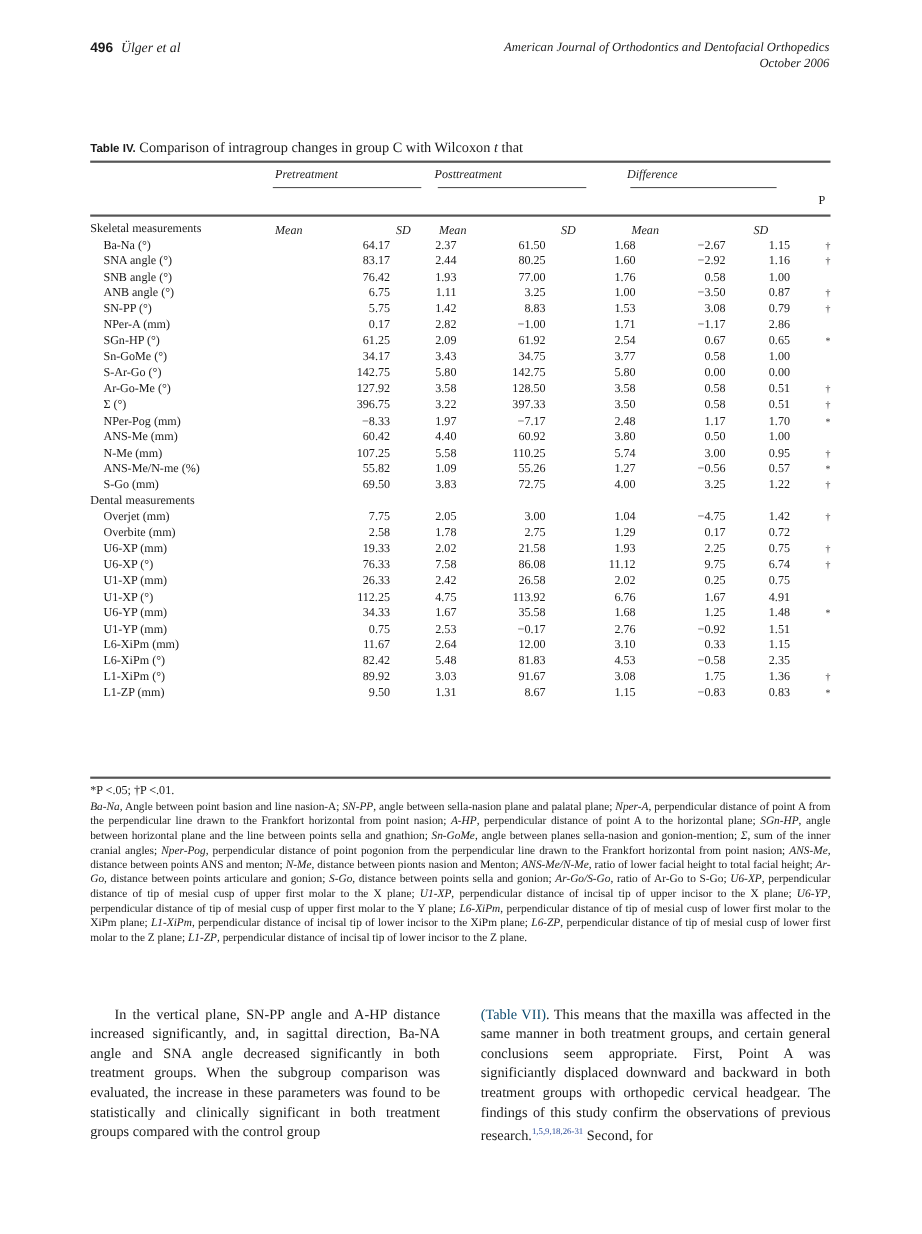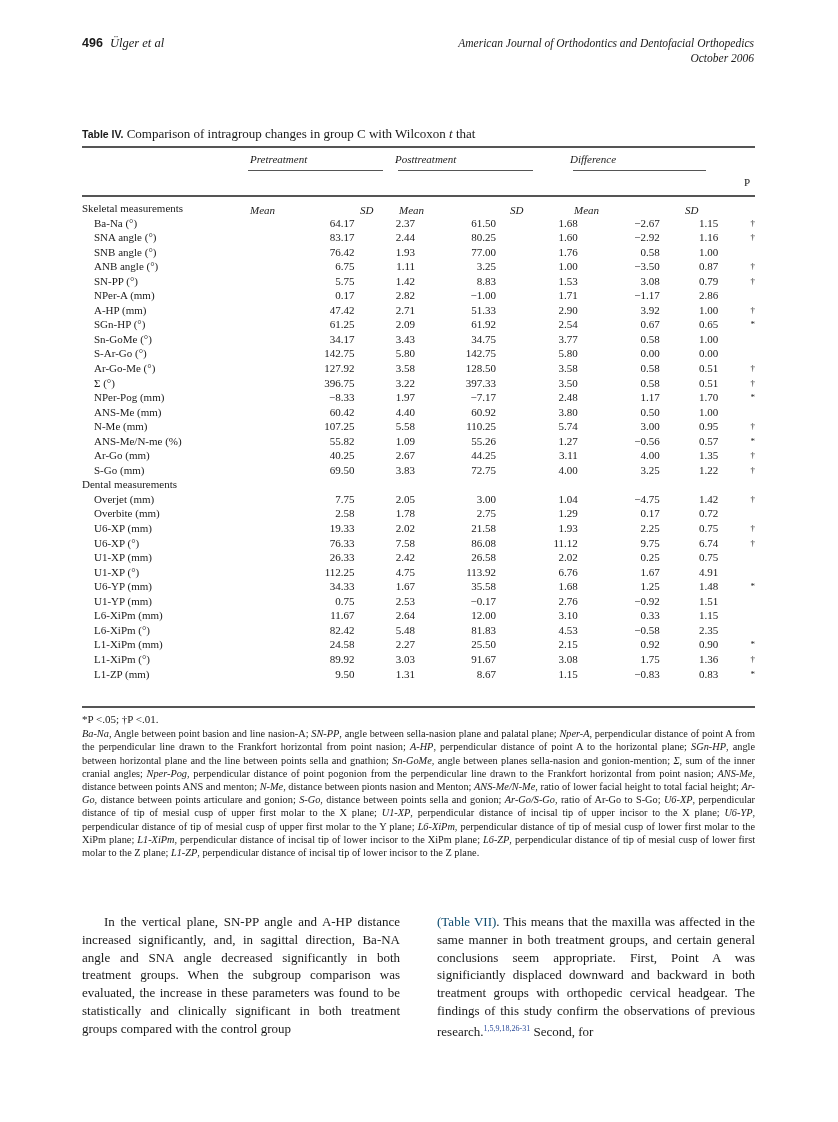--- a/index.html
+++ b/index.html
@@ -130,30 +130,20 @@
         <td class="label indent">NPer-A (mm)</td>
         <td class="num c1">0.17</td>
         <td class="num c2">2.82</td>
         <td class="num c3">−1.00</td>
         <td class="num c4">1.71</td>
         <td class="num c5">−1.17</td>
         <td class="num c6">2.86</td>
         <td class="c7"></td>
       </tr>
       <tr>
-        <td class="label indent">A-HP (mm)</td>
-        <td class="num c1">47.42</td>
-        <td class="num c2">2.71</td>
-        <td class="num c3">51.33</td>
-        <td class="num c4">2.90</td>
-        <td class="num c5">3.92</td>
-        <td class="num c6">1.00</td>
-        <td class="c7">†</td>
-      </tr>
-      <tr>
         <td class="label indent">SGn-HP (°)</td>
         <td class="num c1">61.25</td>
         <td class="num c2">2.09</td>
         <td class="num c3">61.92</td>
         <td class="num c4">2.54</td>
         <td class="num c5">0.67</td>
         <td class="num c6">0.65</td>
         <td class="c7">*</td>
       </tr>
       <tr>
@@ -230,30 +220,20 @@
         <td class="label indent">ANS-Me/N-me (%)</td>
         <td class="num c1">55.82</td>
         <td class="num c2">1.09</td>
         <td class="num c3">55.26</td>
         <td class="num c4">1.27</td>
         <td class="num c5">−0.56</td>
         <td class="num c6">0.57</td>
         <td class="c7">*</td>
       </tr>
       <tr>
-        <td class="label indent">Ar-Go (mm)</td>
-        <td class="num c1">40.25</td>
-        <td class="num c2">2.67</td>
-        <td class="num c3">44.25</td>
-        <td class="num c4">3.11</td>
-        <td class="num c5">4.00</td>
-        <td class="num c6">1.35</td>
-        <td class="c7">†</td>
-      </tr>
-      <tr>
         <td class="label indent">S-Go (mm)</td>
         <td class="num c1">69.50</td>
         <td class="num c2">3.83</td>
         <td class="num c3">72.75</td>
         <td class="num c4">4.00</td>
         <td class="num c5">3.25</td>
         <td class="num c6">1.22</td>
         <td class="c7">†</td>
       </tr>
       <tr>
@@ -353,30 +333,20 @@
         <td class="label indent">L6-XiPm (°)</td>
         <td class="num c1">82.42</td>
         <td class="num c2">5.48</td>
         <td class="num c3">81.83</td>
         <td class="num c4">4.53</td>
         <td class="num c5">−0.58</td>
         <td class="num c6">2.35</td>
         <td class="c7"></td>
       </tr>
       <tr>
-        <td class="label indent">L1-XiPm (mm)</td>
-        <td class="num c1">24.58</td>
-        <td class="num c2">2.27</td>
-        <td class="num c3">25.50</td>
-        <td class="num c4">2.15</td>
-        <td class="num c5">0.92</td>
-        <td class="num c6">0.90</td>
-        <td class="c7">*</td>
-      </tr>
-      <tr>
         <td class="label indent">L1-XiPm (°)</td>
         <td class="num c1">89.92</td>
         <td class="num c2">3.03</td>
         <td class="num c3">91.67</td>
         <td class="num c4">3.08</td>
         <td class="num c5">1.75</td>
         <td class="num c6">1.36</td>
         <td class="c7">†</td>
       </tr>
       <tr>

